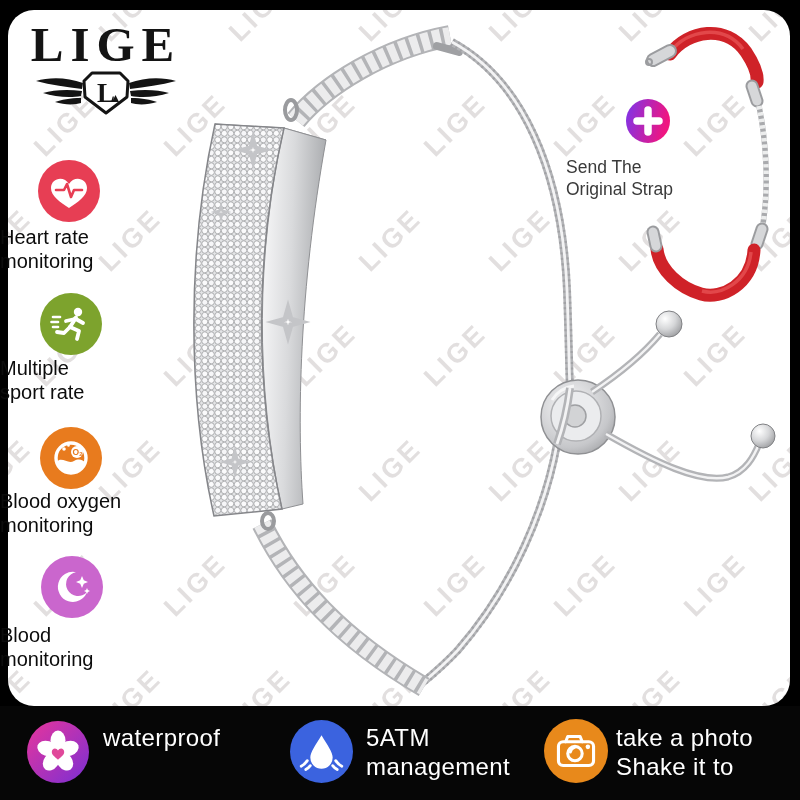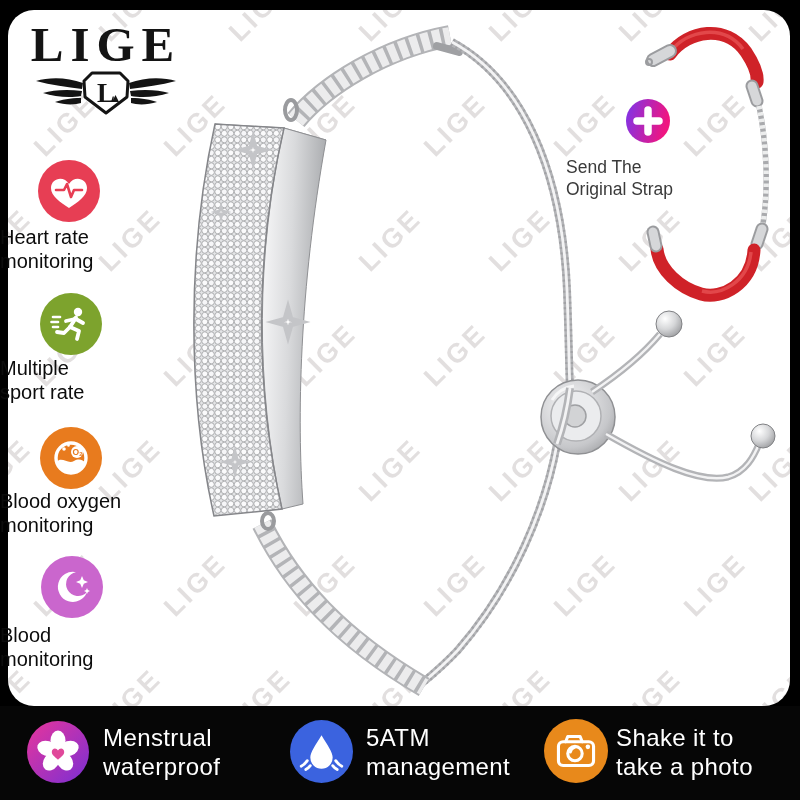--- a/index.html
+++ b/index.html
@@ -292,21 +292,20 @@
       <ellipse cx="0" cy="-11.5" rx="7.5" ry="10"></ellipse>
       <ellipse cx="0" cy="-11.5" rx="7.5" ry="10" transform="rotate(72)"></ellipse>
       <ellipse cx="0" cy="-11.5" rx="7.5" ry="10" transform="rotate(144)"></ellipse>
       <ellipse cx="0" cy="-11.5" rx="7.5" ry="10" transform="rotate(216)"></ellipse>
       <ellipse cx="0" cy="-11.5" rx="7.5" ry="10" transform="rotate(288)"></ellipse>
       <circle r="9.5"></circle>
     </g>
     <path d="M 0 -1.5 C -1.6 -4.8 -6.2 -4 -6.2 0 C -6.2 3.2 -2.6 5.2 0 7.8 C 2.6 5.2 6.2 3.2 6.2 0 C 6.2 -4 1.6 -4.8 0 -1.5 Z" fill="#e0489a"></path>
   </svg>
   <div class="blabel" style="left:103px;top:18px">
-    <div>Menstrual</div>
     <div>waterproof</div>
   </div>
 
   <svg class="bicon" style="left:290px;top:14px" width="63" height="63" viewBox="-31 -31 62 62">
     <circle r="31" fill="#3b63df"></circle>
     <path d="M 0 -16 C 6 -6 11 0.5 11 6 A 11 11 0 1 1 -11 6 C -11 0.5 -6 -6 0 -16 Z" fill="#fff"></path>
     <g stroke="#fff" stroke-width="2.8" fill="none" stroke-linecap="round">
       <path d="M -14 9 C -16 12 -18 13.5 -20 14.5"></path>
       <path d="M 14 9 C 16 12 18 13.5 20 14.5"></path>
       <path d="M -11 14 C -12.5 16 -14 17 -15.5 17.8"></path>
@@ -322,16 +321,16 @@
     <circle r="31" fill="#e8891b"></circle>
     <g stroke="#fff" stroke-width="3" fill="none" stroke-linecap="round" stroke-linejoin="round">
       <rect x="-17" y="-9" width="34" height="23" rx="4.5"></rect>
       <path d="M -10 -9 L -8 -14 L 4 -14 L 6 -9"></path>
       <circle cx="-1" cy="2.5" r="7"></circle>
       <path d="M -5.5 1 A 6 6 0 0 1 -1.5 -3.5"></path>
     </g>
     <circle cx="11.5" cy="-4" r="2.2" fill="#fff"></circle>
   </svg>
   <div class="blabel" style="left:616px;top:18px">
+    <div>take a photo</div>
     <div>Shake it to</div>
-    <div>take a photo</div>
   </div>
 </div>
 
 </body></html>

